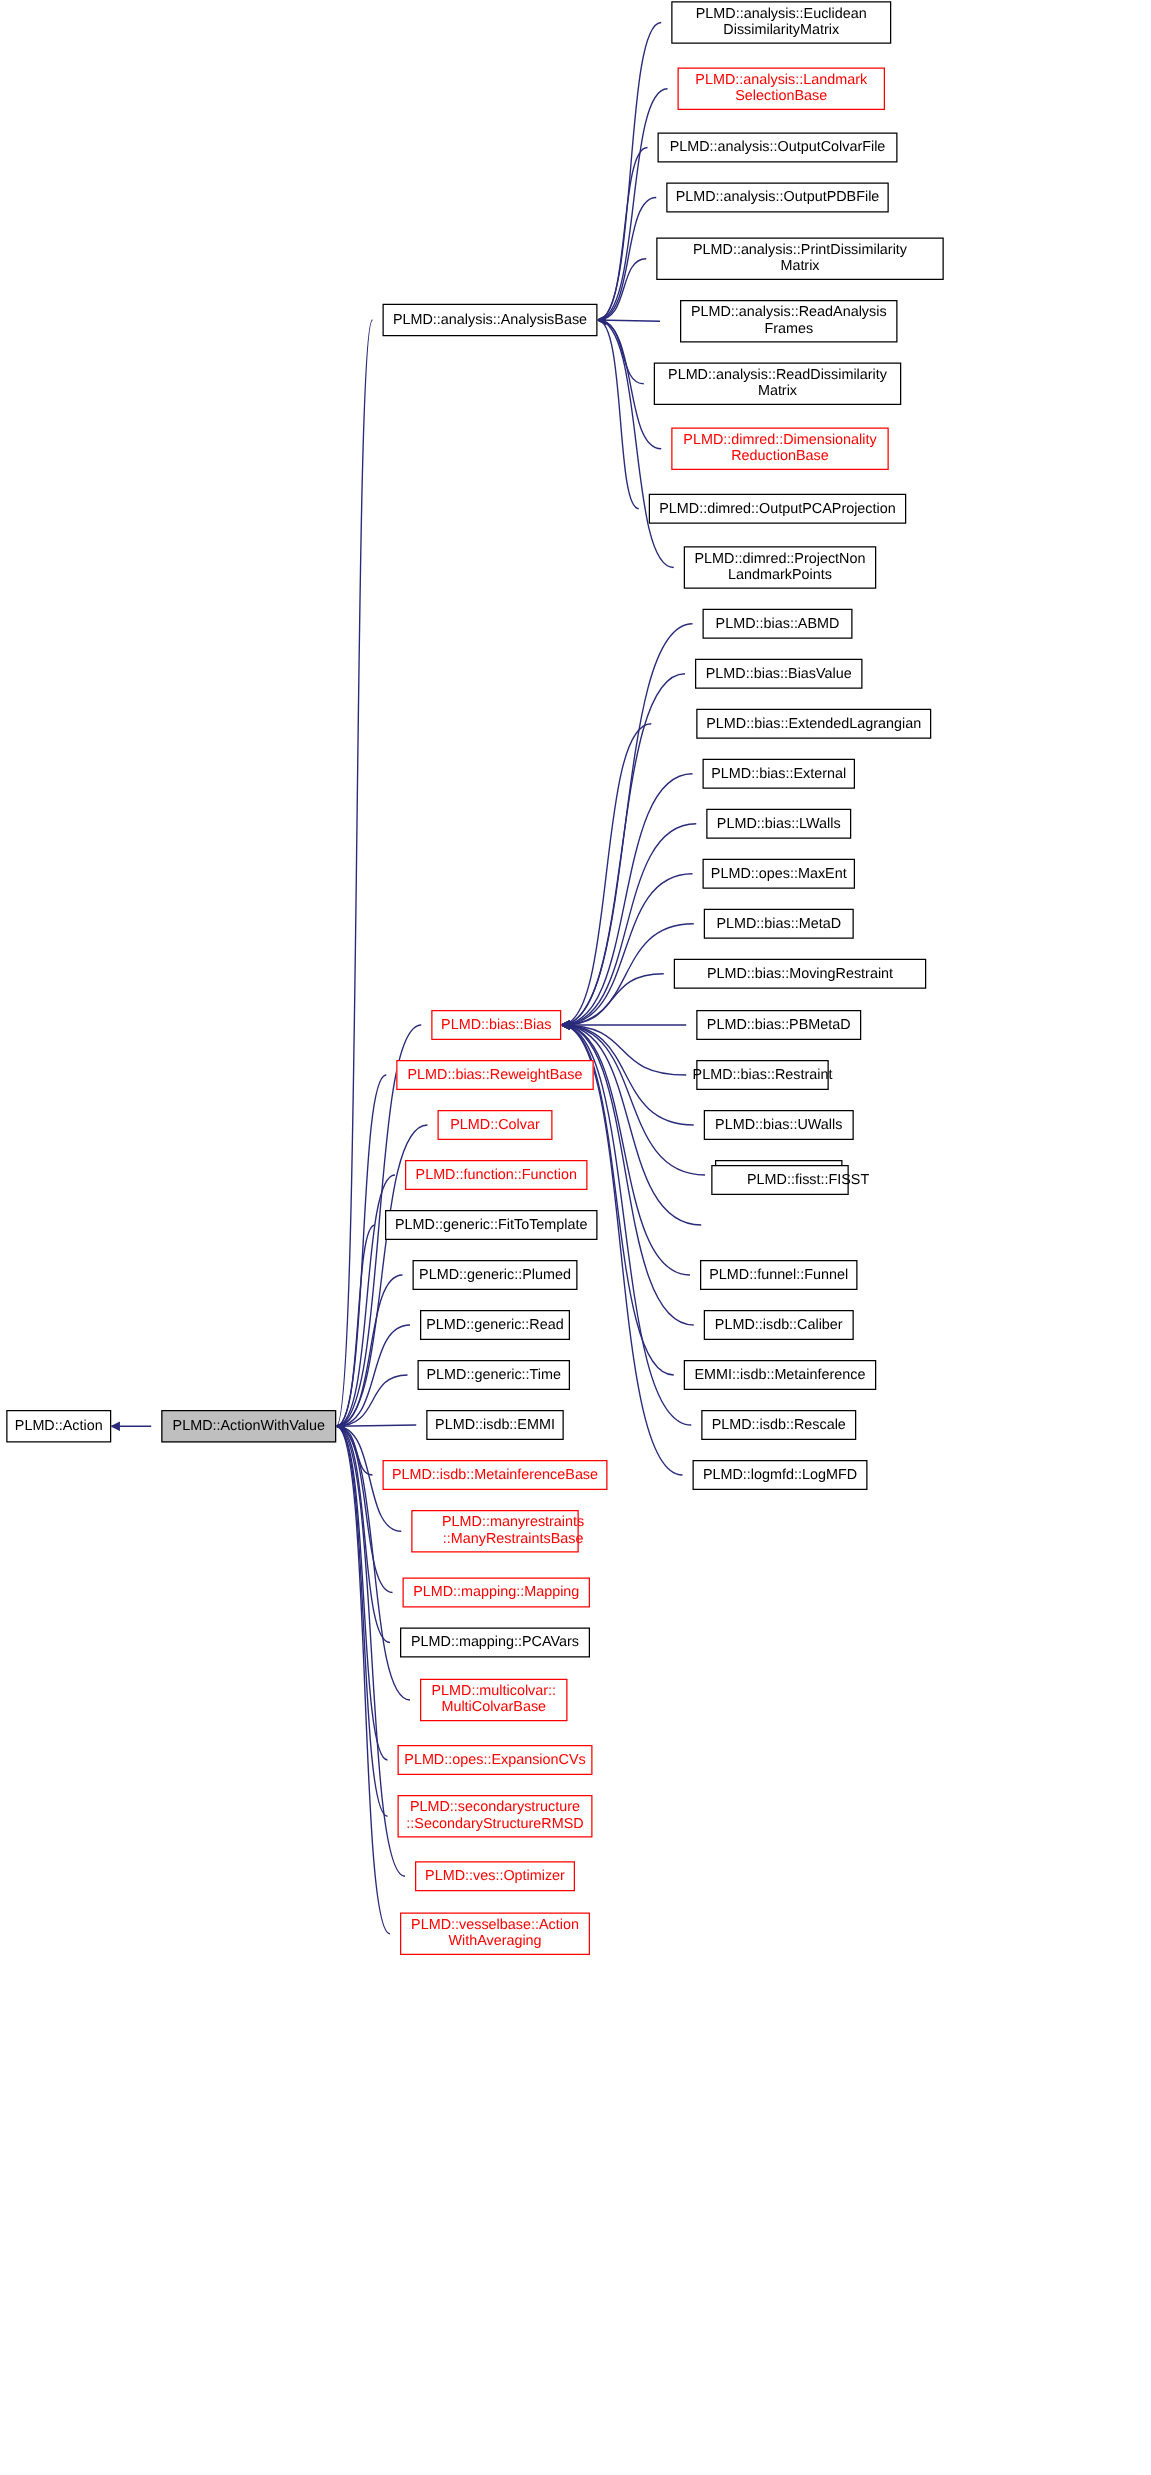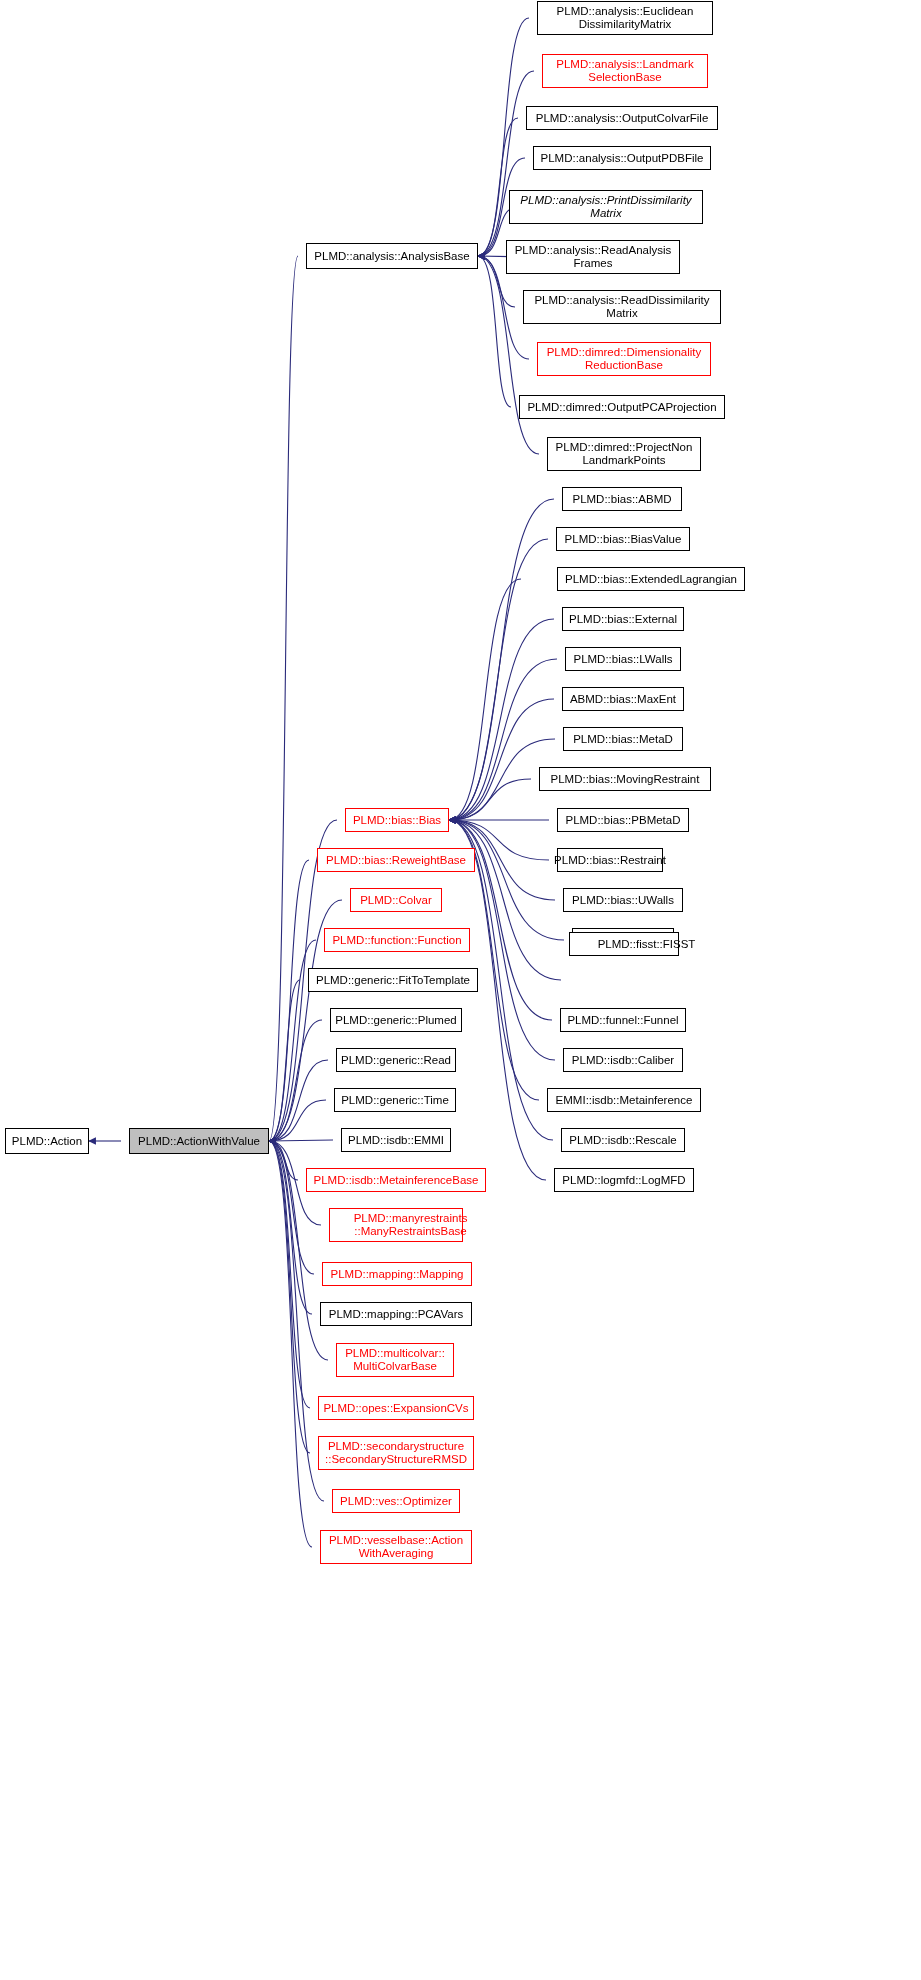--- a/index.html
+++ b/index.html
@@ -114,40 +114,40 @@
   <div id="node-layer">
       <div class="node" style="left: 5px; top: 1128px; width: 84px; height: 26px;">PLMD::Action</div>
       <div class="node filled" style="left: 129px; top: 1128px; width: 140px; height: 26px;">PLMD::ActionWithValue</div>
       <div class="node" style="left: 306px; top: 243px; width: 172px; height: 26px;">PLMD::analysis::AnalysisBase</div>
       <div class="node" style="left: 537px; top: 1px; width: 176px; height: 34px;">PLMD::analysis::Euclidean
 DissimilarityMatrix</div>
       <div class="node red" style="left: 542px; top: 54px; width: 166px; height: 34px;">PLMD::analysis::Landmark
 SelectionBase</div>
       <div class="node" style="left: 526px; top: 106px; width: 192px; height: 24px;">PLMD::analysis::OutputColvarFile</div>
       <div class="node" style="left: 533px; top: 146px; width: 178px; height: 24px;">PLMD::analysis::OutputPDBFile</div>
-      <div class="node" style="left: 509px; top: 190px; width: 194px; height: 34px; font-style: italic;">PLMD::analysis::PrintDissimilarity
+      <div class="node" style="left: 525px; top: 190px; width: 230px; height: 34px;">PLMD::analysis::PrintDissimilarity
 Matrix</div>
-      <div class="node" style="left: 506px; top: 240px; width: 174px; height: 34px;">PLMD::analysis::ReadAnalysis
+      <div class="node" style="left: 544px; top: 240px; width: 174px; height: 34px;">PLMD::analysis::ReadAnalysis
 Frames</div>
       <div class="node" style="left: 523px; top: 290px; width: 198px; height: 34px;">PLMD::analysis::ReadDissimilarity
 Matrix</div>
       <div class="node red" style="left: 537px; top: 342px; width: 174px; height: 34px;">PLMD::dimred::Dimensionality
 ReductionBase</div>
       <div class="node" style="left: 519px; top: 395px; width: 206px; height: 24px;">PLMD::dimred::OutputPCAProjection</div>
       <div class="node" style="left: 547px; top: 437px; width: 154px; height: 34px;">PLMD::dimred::ProjectNon
 LandmarkPoints</div>
       <div class="node red" style="left: 345px; top: 808px; width: 104px; height: 24px;">PLMD::bias::Bias</div>
       <div class="node" style="left: 562px; top: 487px; width: 120px; height: 24px;">PLMD::bias::ABMD</div>
       <div class="node" style="left: 556px; top: 527px; width: 134px; height: 24px;">PLMD::bias::BiasValue</div>
       <div class="node" style="left: 529px; top: 567px; width: 188px; height: 24px; margin-left: 28px;">PLMD::bias::ExtendedLagrangian</div>
       <div class="node" style="left: 562px; top: 607px; width: 122px; height: 24px;">PLMD::bias::External</div>
       <div class="node" style="left: 565px; top: 647px; width: 116px; height: 24px;">PLMD::bias::LWalls</div>
-      <div class="node" style="left: 562px; top: 687px; width: 122px; height: 24px;">ABMD::bias::MaxEnt</div>
+      <div class="node" style="left: 562px; top: 687px; width: 122px; height: 24px;">PLMD::opes::MaxEnt</div>
       <div class="node" style="left: 563px; top: 727px; width: 120px; height: 24px;">PLMD::bias::MetaD</div>
-      <div class="node" style="left: 539px; top: 767px; width: 172px; height: 24px;">PLMD::bias::MovingRestraint</div>
+      <div class="node" style="left: 539px; top: 767px; width: 202px; height: 24px;">PLMD::bias::MovingRestraint</div>
       <div class="node" style="left: 557px; top: 808px; width: 132px; height: 24px;">PLMD::bias::PBMetaD</div>
       <div class="node" style="left: 557px; top: 848px; width: 106px; height: 24px;">PLMD::bias::Restraint</div>
       <div class="node" style="left: 563px; top: 888px; width: 120px; height: 24px;">PLMD::bias::UWalls</div>
       <div class="node" style="left: 572px; top: 928px; width: 102px; height: 24px;">PLMD::eds::EDS</div>
       <div class="node" style="left: 569px; top: 932px; width: 110px; height: 24px; padding-left: 48px;">PLMD::fisst::FISST</div>
       <div class="node" style="left: 560px; top: 1008px; width: 126px; height: 24px;">PLMD::funnel::Funnel</div>
       <div class="node" style="left: 563px; top: 1048px; width: 120px; height: 24px;">PLMD::isdb::Caliber</div>
       <div class="node" style="left: 547px; top: 1088px; width: 154px; height: 24px;">EMMI::isdb::Metainference</div>
       <div class="node" style="left: 561px; top: 1128px; width: 124px; height: 24px;">PLMD::isdb::Rescale</div>
       <div class="node" style="left: 554px; top: 1168px; width: 140px; height: 24px;">PLMD::logmfd::LogMFD</div>

